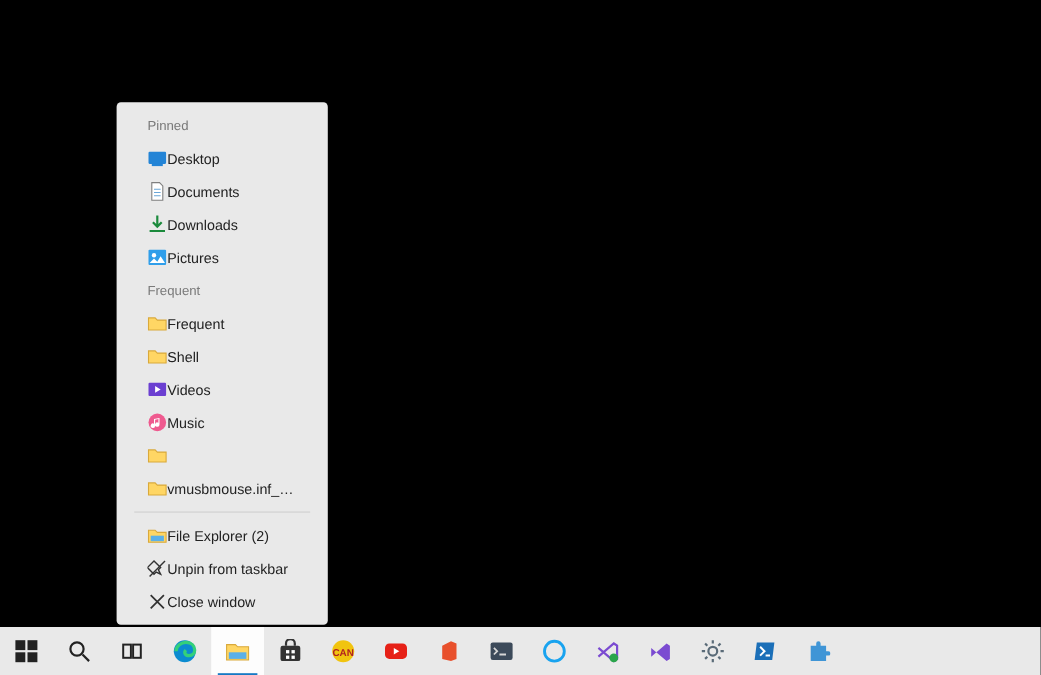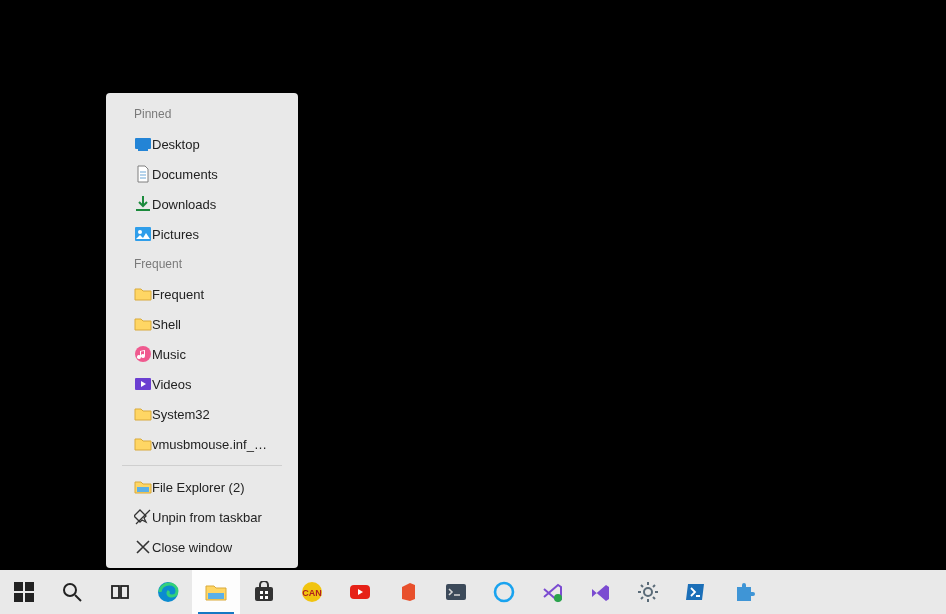--- a/index.html
+++ b/index.html
@@ -137,45 +137,44 @@
       <svg viewBox="0 0 18 18" width="18" height="18">
           <path d="M1 4h6l2 2h8v9H1z" fill="#ffd664" stroke="#d9a93b"></path>
         </svg>
     </span>
     <span class="jl-label">Shell</span>
   </div>
 
   <div class="jl-item">
     <span class="jl-icon">
       <svg viewBox="0 0 18 18" width="18" height="18">
+          <rect x="1" y="3" width="16" height="12" rx="1" fill="#6b3fd1"></rect>
+          <path d="M7 6v6l5-3z" fill="#fff"></path>
+        </svg>
+    </span>
+    <span class="jl-label">Videos</span>
+  </div>
+
+  <div class="jl-item">
+    <span class="jl-icon">
+      <svg viewBox="0 0 18 18" width="18" height="18">
           <circle cx="9" cy="9" r="8" fill="#ef5a8f"></circle>
           <path d="M11 5v6a2 2 0 1 1-1-1.7V6l-3 .6V12a2 2 0 1 1-1-1.7V6z" fill="#fff"></path>
         </svg>
     </span>
     <span class="jl-label">Music</span>
   </div>
 
-  <div class="jl-item">
-    <span class="jl-icon">
-      <svg viewBox="0 0 18 18" width="18" height="18">
-          <rect x="1" y="3" width="16" height="12" rx="1" fill="#6b3fd1"></rect>
-          <path d="M7 6v6l5-3z" fill="#fff"></path>
-        </svg>
-    </span>
-    <span class="jl-label">Videos</span>
-  </div>
-
-
-  <div class="jl-item">
-    <span class="jl-icon">
-      <svg viewBox="0 0 18 18" width="18" height="18">
-          <path d="M1 4h6l2 2h8v9H1z" fill="#ffd664" stroke="#d9a93b"></path>
-        </svg>
-    </span>
-    <span class="jl-label">System32</span>
+
+  <div class="jl-item">
+    <span class="jl-icon">
+      <svg viewBox="0 0 18 18" width="18" height="18">
+          <path d="M1 4h6l2 2h8v9H1z" fill="#ffd664" stroke="#d9a93b"></path>
+        </svg>
+    </span>
   </div>
 
   <div class="jl-item">
     <span class="jl-icon">
       <svg viewBox="0 0 18 18" width="18" height="18">
           <path d="M1 4h6l2 2h8v9H1z" fill="#ffd664" stroke="#d9a93b"></path>
         </svg>
     </span>
     <span class="jl-label">vmusbmouse.inf_amd64_64ac7a0a...</span>
   </div>

